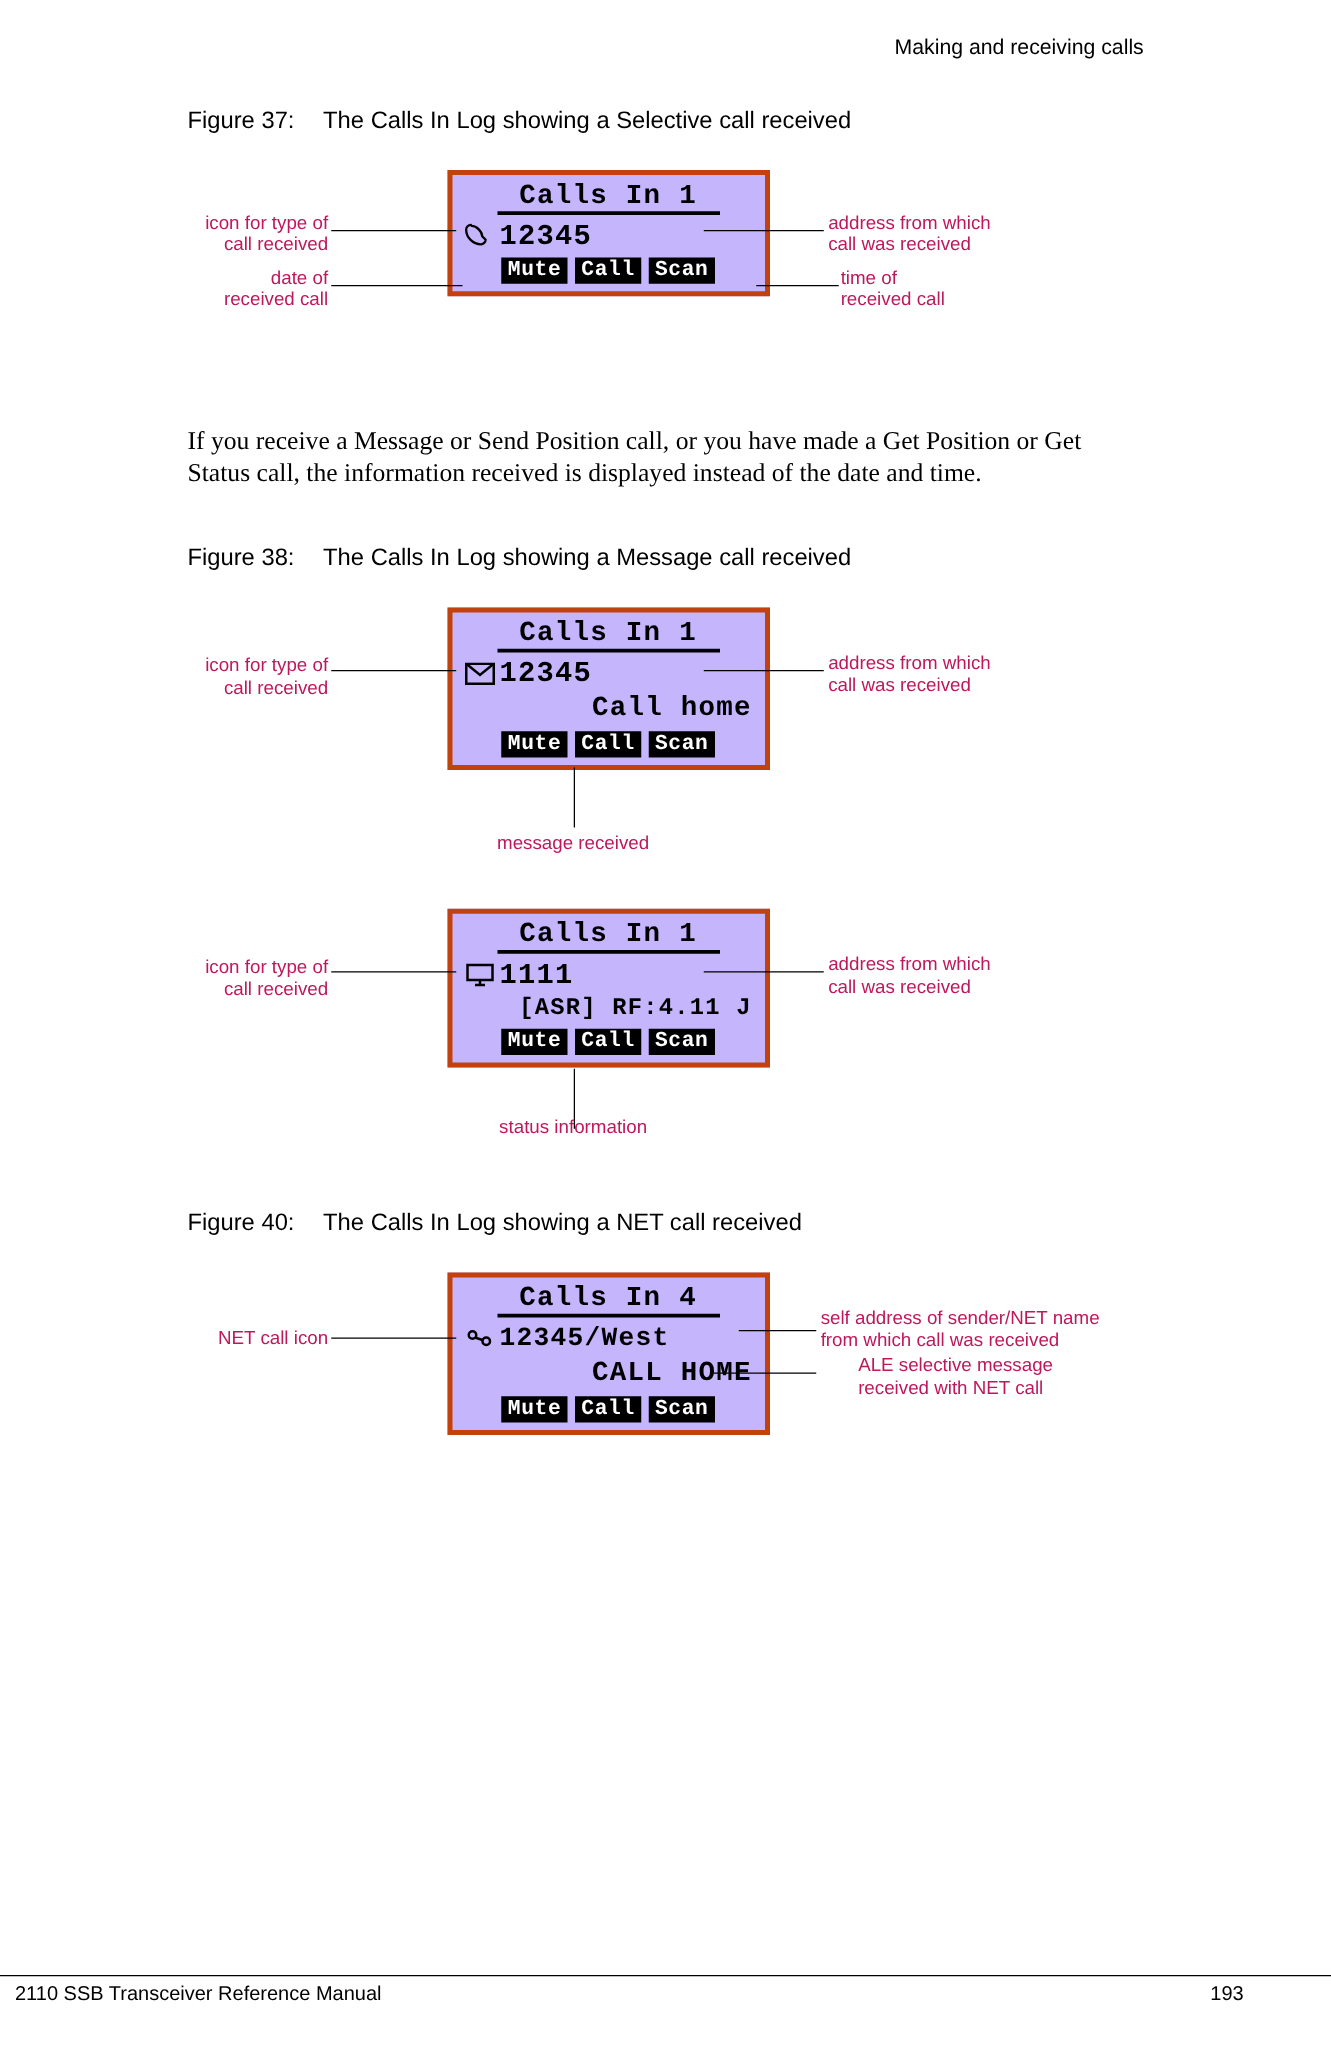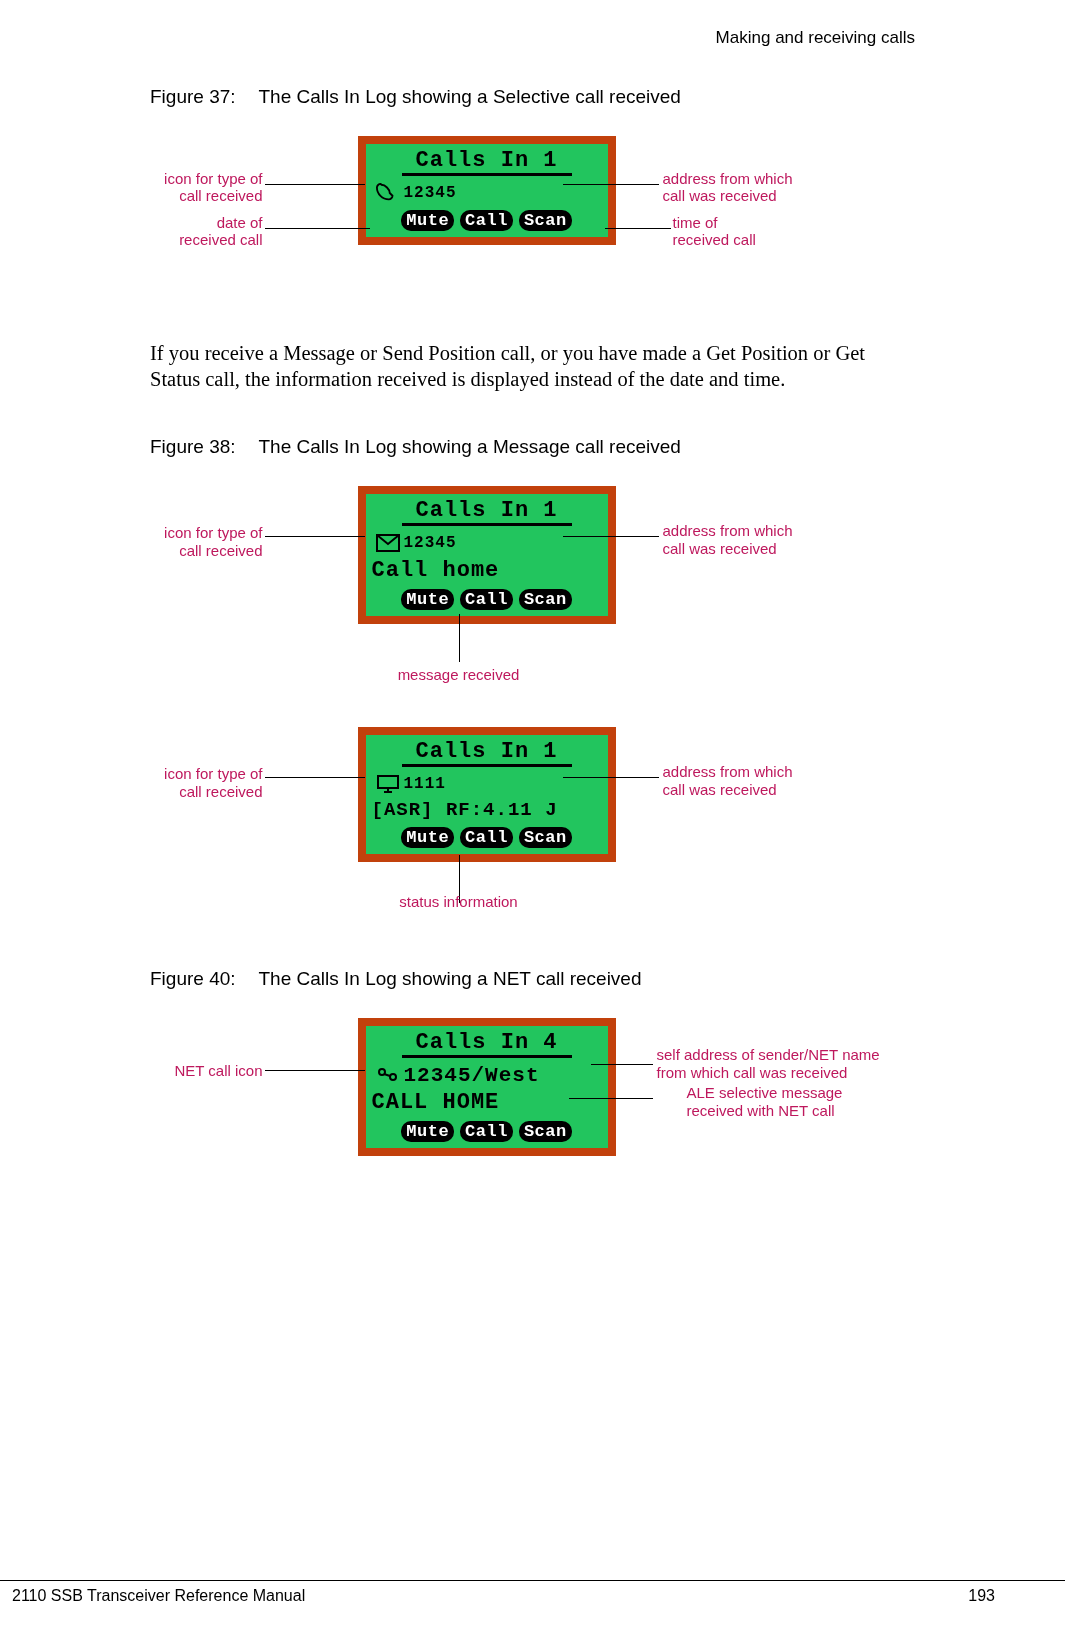--- a/index.html
+++ b/index.html
@@ -54,68 +54,68 @@
     height: 170px;
   }
   .figure-block.tall { height: 230px; }
 
   
   .lcd {
     position: absolute;
     left: 215px;
     top: 0;
     width: 258px;
-    border: 8px solid #c2410c;
-    background: #22c55e;
+    border: 4px solid #c2410c;
+    background: #c4b5fd;
     font-family: "Courier New", monospace;
     font-weight: bold;
   }
   .lcd .title {
     font-size: 22px;
     text-align: center;
     padding: 4px 0 0 0;
     border-bottom: 3px solid #000;
     margin: 0 36px 2px 36px;
     letter-spacing: 1px;
   }
   .lcd .row {
     display: flex;
     align-items: center;
     padding: 0 10px;
     height: 30px;
-    font-size: 16px;
+    font-size: 23px;
   }
   .lcd .row .glyph {
     width: 28px;
     display: inline-flex;
     align-items: center;
     justify-content: flex-start;
   }
   .lcd .row .text { letter-spacing: 1px; }
   .lcd .info-row {
     font-size: 22px;
     padding: 0 10px 4px 10px;
     letter-spacing: 1px;
     text-align: center;
   }
-  .lcd .info-row.left { text-align: left; padding-left: 6px; }
+  .lcd .info-row.left { text-align: right; padding-left: 18px; }
   .lcd .softkeys {
     display: flex;
     justify-content: center;
     gap: 6px;
     padding: 2px 6px 6px 6px;
   }
   .lcd .softkeys span {
     background: #000;
     color: #fff;
     font-family: "Courier New", monospace;
     font-weight: bold;
     font-size: 17px;
     padding: 1px 5px;
-    border-radius: 10px;
+    border-radius: 0;
     letter-spacing: 0.5px;
   }
 
   
   .callout {
     position: absolute;
     font-family: Liberation Sans, sans-serif;
     font-size: 15px;
     line-height: 1.15;
     color: #be185d;

